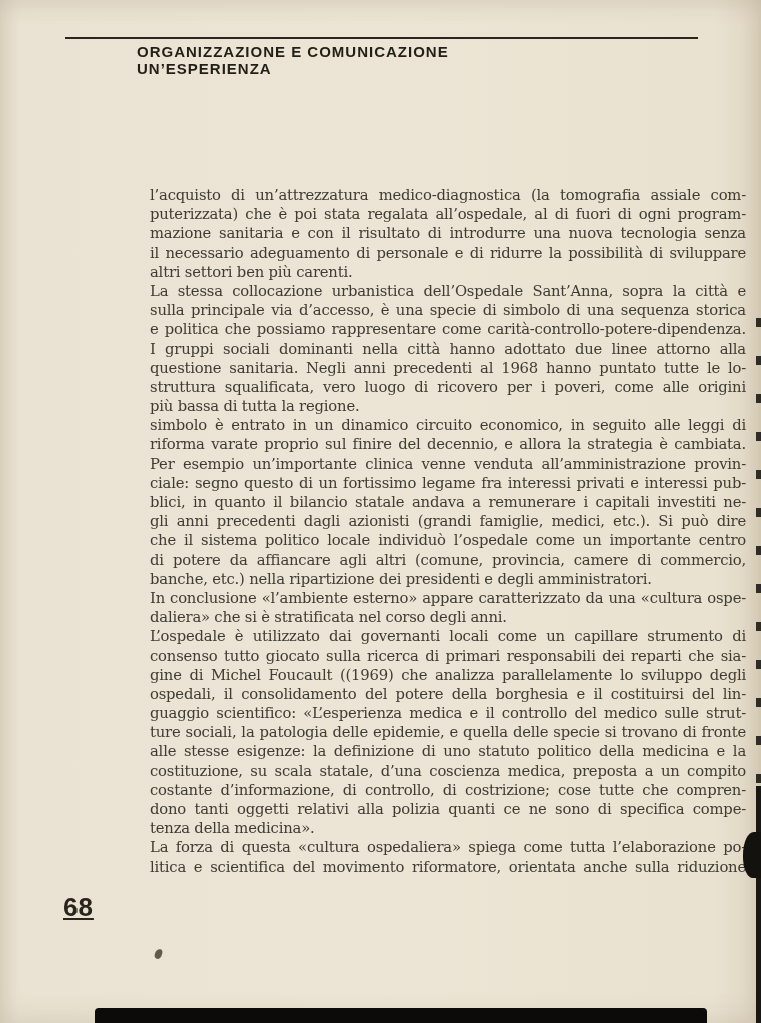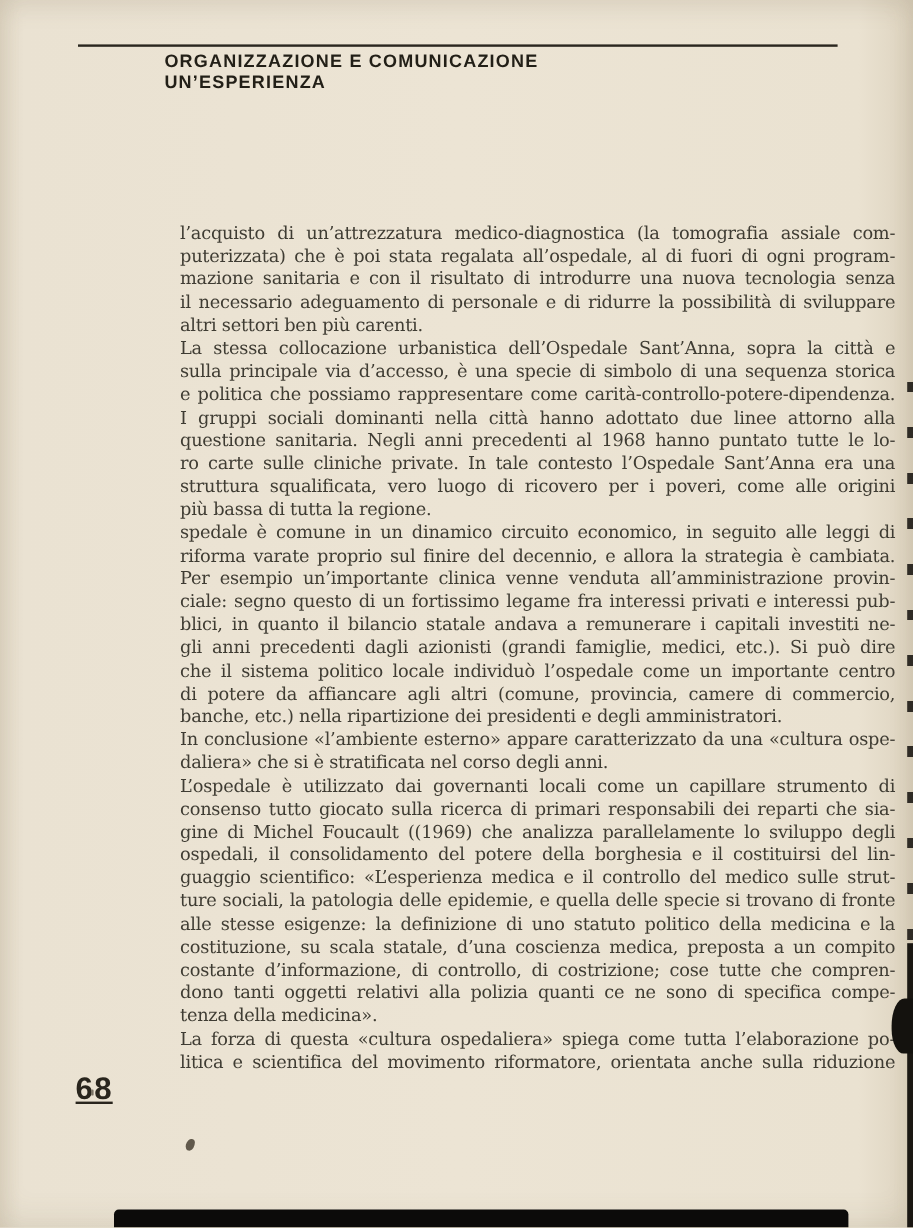--- a/index.html
+++ b/index.html
@@ -79,24 +79,23 @@
     <div class="line">l’acquisto di un’attrezzatura medico-diagnostica (la tomografia assiale com-</div>
     <div class="line">puterizzata) che è poi stata regalata all’ospedale, al di fuori di ogni program-</div>
     <div class="line">mazione sanitaria e con il risultato di introdurre una nuova tecnologia senza</div>
     <div class="line">il necessario adeguamento di personale e di ridurre la possibilità di sviluppare</div>
     <div class="line plast">altri settori ben più carenti.</div>
     <div class="line">La stessa collocazione urbanistica dell’Ospedale Sant’Anna, sopra la città e</div>
     <div class="line">sulla principale via d’accesso, è una specie di simbolo di una sequenza storica</div>
     <div class="line">e politica che possiamo rappresentare come carità-controllo-potere-dipendenza.</div>
     <div class="line">I gruppi sociali dominanti nella città hanno adottato due linee attorno alla</div>
     <div class="line">questione sanitaria. Negli anni precedenti al 1968 hanno puntato tutte le lo-</div>
-    <div class="line">ro carte sulle cliniche private. In tale contesto l’Ospedale Sant’Anna era una</div>
     <div class="line">struttura squalificata, vero luogo di ricovero per i poveri, come alle origini</div>
     <div class="line plast">più bassa di tutta la regione.</div>
-    <div class="line">spedale è comune in un dinamico circuito economico, in seguito alle leggi di</div>
+    <div class="line">simbolo è entrato in un dinamico circuito economico, in seguito alle leggi di</div>
     <div class="line">riforma varate proprio sul finire del decennio, e allora la strategia è cambiata.</div>
     <div class="line">Per esempio un’importante clinica venne venduta all’amministrazione provin-</div>
     <div class="line">ciale: segno questo di un fortissimo legame fra interessi privati e interessi pub-</div>
     <div class="line">blici, in quanto il bilancio statale andava a remunerare i capitali investiti ne-</div>
     <div class="line">gli anni precedenti dagli azionisti (grandi famiglie, medici, etc.). Si può dire</div>
     <div class="line">che il sistema politico locale individuò l’ospedale come un importante centro</div>
     <div class="line">di potere da affiancare agli altri (comune, provincia, camere di commercio,</div>
     <div class="line plast">banche, etc.) nella ripartizione dei presidenti e degli amministratori.</div>
     <div class="line">In conclusione «l’ambiente esterno» appare caratterizzato da una «cultura ospe-</div>
     <div class="line plast">daliera» che si è stratificata nel corso degli anni.</div>

